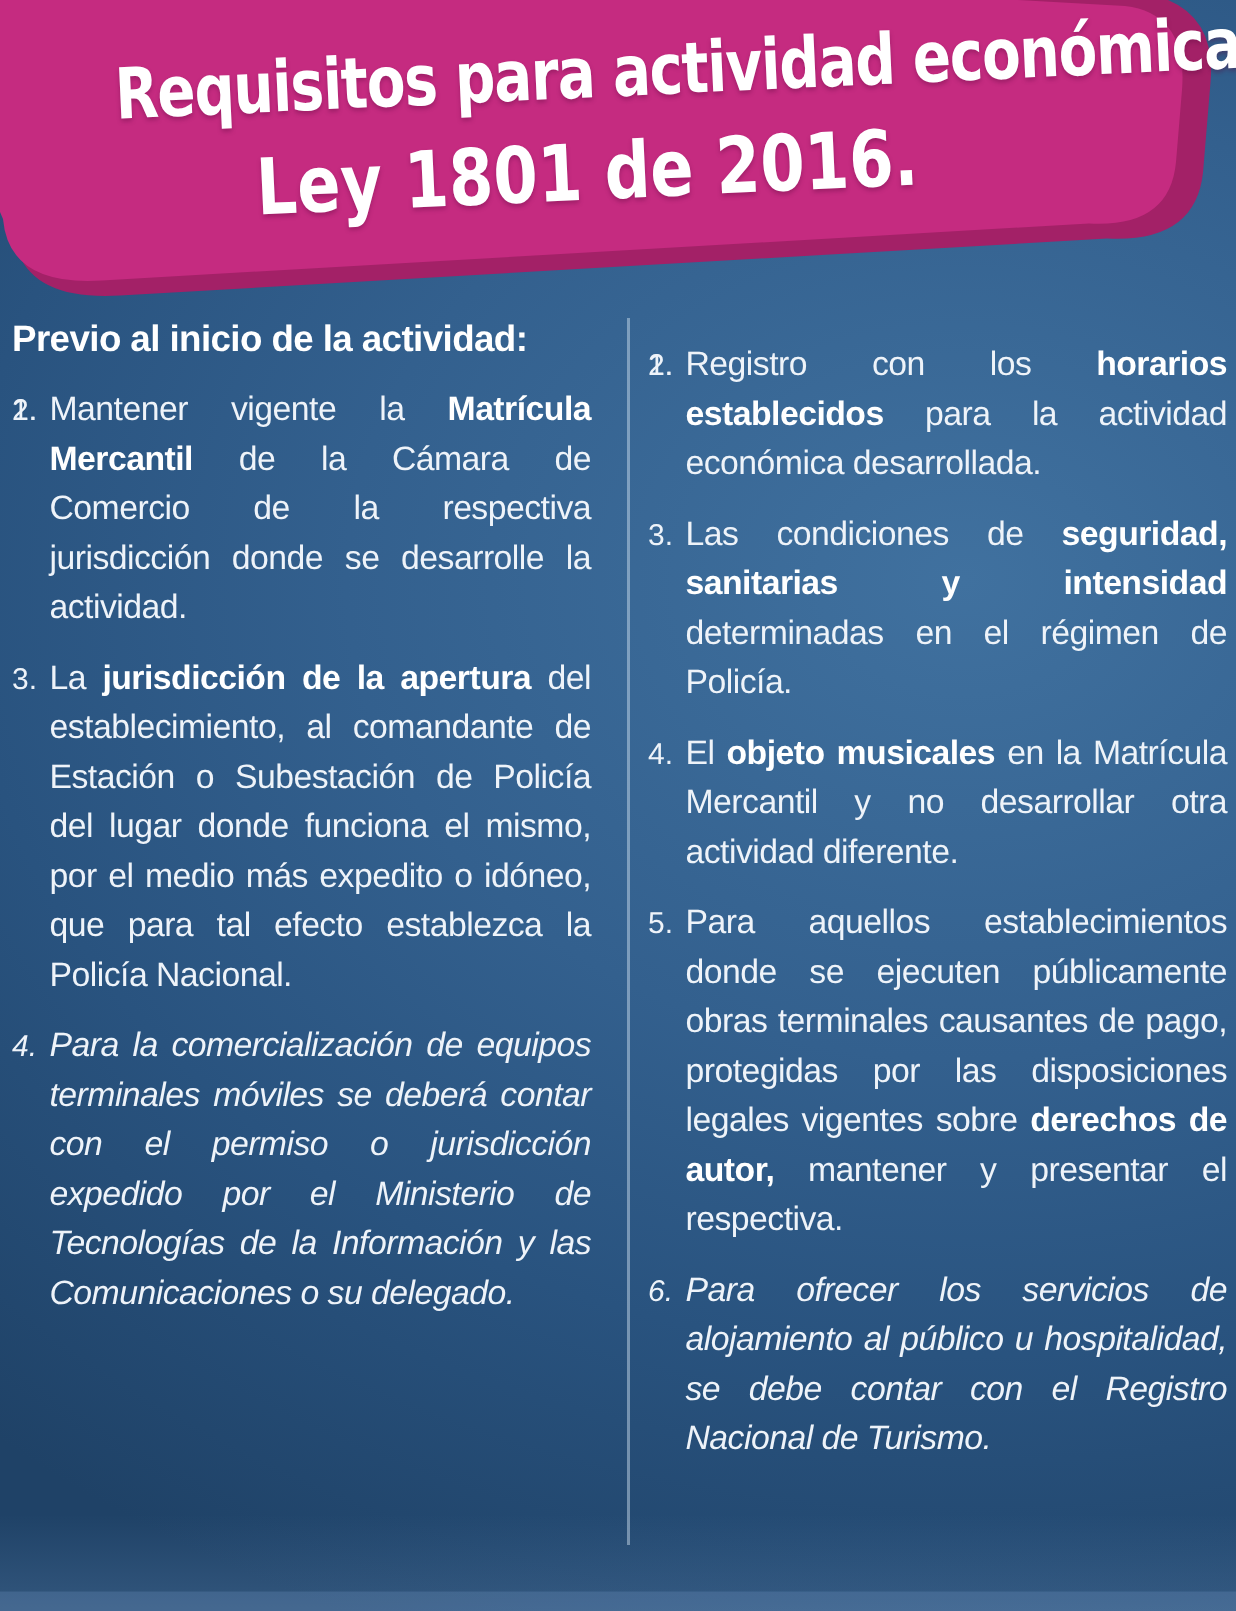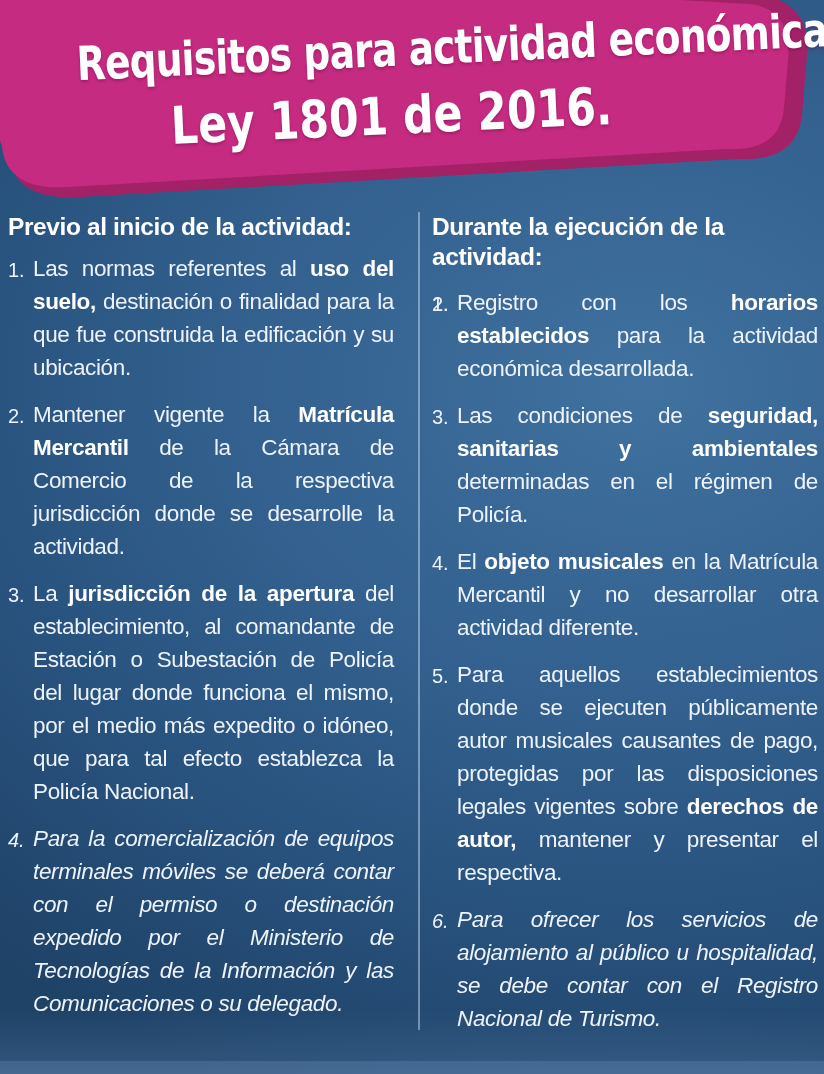--- a/index.html
+++ b/index.html
@@ -77,33 +77,32 @@
   <div class="banner-title">
     <span class="banner-line1">Requisitos para actividad económica</span>
     <span class="banner-line2">Ley 1801 de 2016.</span>
   </div>
 </div>
 
 <div class="columns">
   <div class="col col-left">
     <div class="col-header">Previo al inicio de la actividad:</div>
     <div>
-        <div class="item"><span class="num">1.</span><span><span>Las normas referentes al </span><span class="strong">uso del suelo,</span><span> destinación o finalidad para la que fue construida la edificación y su ubicación.</span></span></div>
+        <div class="item"><span class="num">1.</span></div>
         <div class="item"><span class="num">2.</span><span><span>Mantener vigente la </span><span class="strong">Matrícula Mercantil</span><span> de la Cámara de Comercio de la respectiva jurisdicción donde se desarrolle la actividad.</span></span></div>
         <div class="item"><span class="num">3.</span><span><span>La </span><span class="strong">jurisdicción de la apertura</span><span> del establecimiento, al comandante de Estación o Subestación de Policía del lugar donde funciona el mismo, por el medio más expedito o idóneo, que para tal efecto establezca la Policía Nacional.</span></span></div>
-        <div class="item italic"><span class="num">4.</span><span><span>Para la comercialización de equipos terminales móviles se deberá contar con el permiso o destinación expedido por el Ministerio de Tecnologías de la Información y las Comunicaciones o su delegado.</span></span></div>
+        <div class="item italic"><span class="num">4.</span><span><span>Para la comercialización de equipos terminales móviles se deberá contar con el permiso o jurisdicción expedido por el Ministerio de Tecnologías de la Información y las Comunicaciones o su delegado.</span></span></div>
       </div>
   </div>
   <div class="divider"></div>
   <div class="col col-right">
-    <div class="col-header">Durante la ejecución de la actividad:</div>
     <div>
         <div class="item"><span class="num">1.</span></div>
         <div class="item"><span class="num">2.</span><span><span>Registro con los </span><span class="strong">horarios establecidos</span><span> para la actividad económica desarrollada.</span></span></div>
-        <div class="item"><span class="num">3.</span><span><span>Las condiciones de </span><span class="strong">seguridad, sanitarias y ambientales</span><span> determinadas en el régimen de Policía.</span></span></div>
+        <div class="item"><span class="num">3.</span><span><span>Las condiciones de </span><span class="strong">seguridad, sanitarias y intensidad</span><span> determinadas en el régimen de Policía.</span></span></div>
         <div class="item"><span class="num">4.</span><span><span>El </span><span class="strong">objeto musicales</span><span> en la Matrícula Mercantil y no desarrollar otra actividad diferente.</span></span></div>
-        <div class="item"><span class="num">5.</span><span><span>Para aquellos establecimientos donde se ejecuten públicamente autor musicales causantes de pago, protegidas por las disposiciones legales vigentes sobre </span><span class="strong">derechos de autor,</span><span> mantener y presentar el respectiva.</span></span></div>
+        <div class="item"><span class="num">5.</span><span><span>Para aquellos establecimientos donde se ejecuten públicamente obras terminales causantes de pago, protegidas por las disposiciones legales vigentes sobre </span><span class="strong">derechos de autor,</span><span> mantener y presentar el respectiva.</span></span></div>
         <div class="item italic"><span class="num">6.</span><span><span>Para ofrecer los servicios de alojamiento al público u hospitalidad, se debe contar con el Registro Nacional de Turismo.</span></span></div>
       </div>
   </div>
 </div>
 
 <div class="footer-band"></div>
 
 </body></html>

